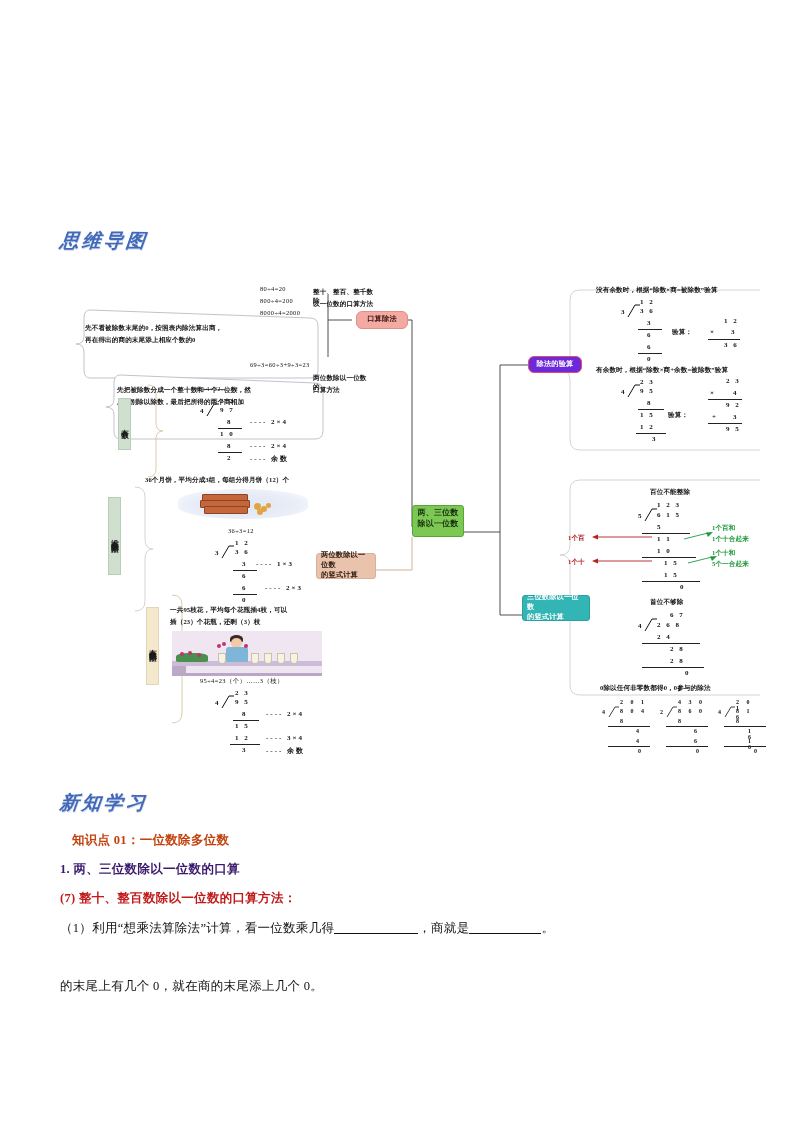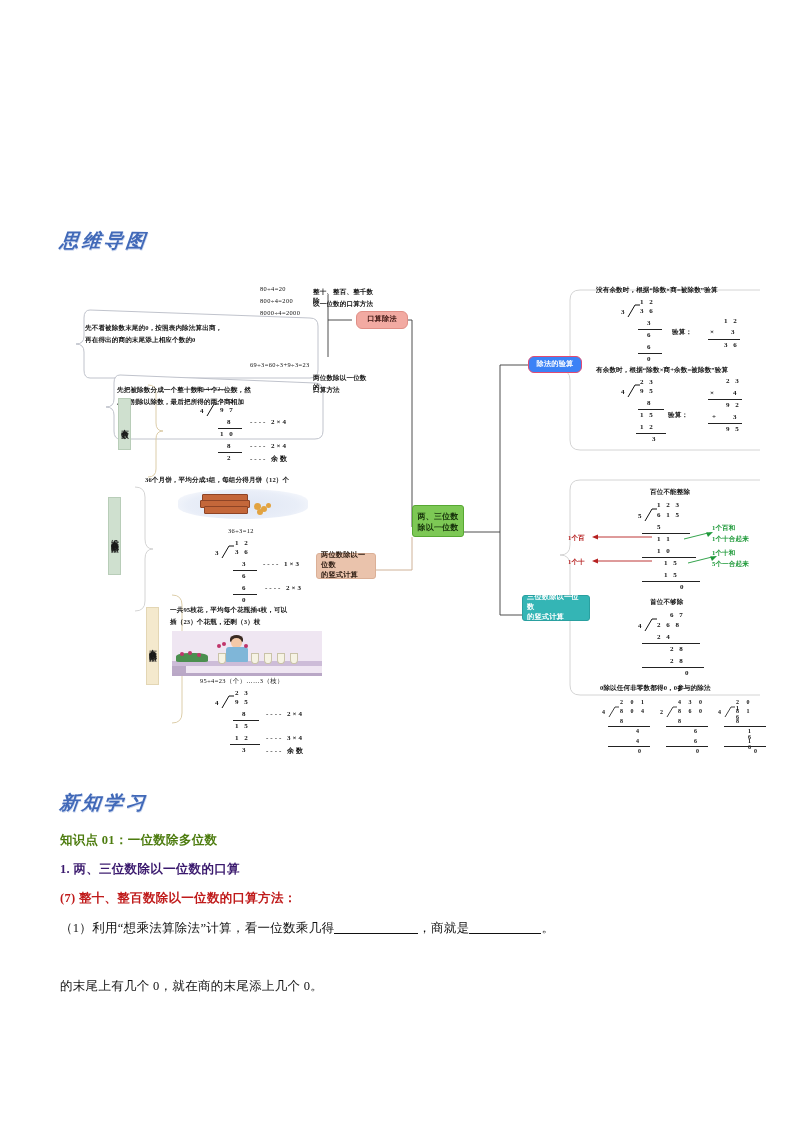--- a/index.html
+++ b/index.html
@@ -65,29 +65,29 @@
     font-size:7.2px;
     line-height:1.35;
     letter-spacing:0.2px;
     font-weight:bold;
     color:#1a1a1a;
     display:flex;align-items:center;
     padding:2px 4px;
   }
   .node.center{
     background:#7dc855;border:1px solid #57a832;border-radius:3px;
-    color:#15300a;text-align:center;justify-content:flex-end;
+    color:#15300a;text-align:center;justify-content:flex-start;
     font-size:8px;
   }
   .node.pink{
     background:#f2aaa2;border:1px solid #e08f86;border-radius:6px;
     justify-content:center;text-align:left;color:#3a1410;
   }
   .node.rose{
-    background:#3b82f6;border:1px solid #e24a72;border-radius:6px;
+    background:#6d28d9;border:1px solid #e24a72;border-radius:6px;
     justify-content:center;text-align:center;color:#fff;
   }
   .node.peach{
     background:#eac3ac;border:1px solid #dbb097;border-radius:3px;
     color:#2a1a10;
   }
   .node.teal{
     background:#34b5b5;border:1px solid #2aa0a0;border-radius:3px;
     color:#ffffff;
   }
@@ -145,21 +145,21 @@
   .kid-hair{position:absolute;background:#3a2a22;border-radius:50% 50% 30% 30%;}
   .kid-body{position:absolute;background:#7fb6d8;border-radius:3px 3px 1px 1px;}
 
   
   .txt{
     position:absolute;
     font-size:12.5px;
     color:#101010;
     letter-spacing:0.3px;
   }
-  .kp{left:60px;top:832px;font-weight:bold;color:#4d7c0f;font-family:Liberation Serif, serif;}
+  .kp{left:72px;top:832px;font-weight:bold;color:#c2410c;font-family:Liberation Serif, serif;}
   .l1{left:60px;top:861px;font-weight:bold;color:#3b1a6e;}
   .l2{left:60px;top:890px;font-weight:bold;color:#c01b1b;}
   .p1{left:60px;top:920px;}
   .p2{left:60px;top:949px;}
   .p3{left:60px;top:978px;}
   .blank{
     display:inline-block;
     border-bottom:1px solid #111;
     height:0.95em;
     vertical-align:-2px;
@@ -294,21 +294,21 @@
 
     <div class="mono" style="left:168px;top:262px;">36÷3=12</div>
     <div class="divbox" style="left:175px;top:274px;">1 2</div>
     <div class="divbox" style="left:155px;top:284px;">3</div>
     <svg style="position:absolute;left:161px;top:280px;width:14px;height:14px;">
         <path d="M1,13 L8,1 L13,1" fill="none" stroke="#111" stroke-width="1"></path>
       </svg>
     <div class="divbox" style="left:175px;top:283px;">3 6</div>
     <div class="divbox" style="left:182px;top:295px;">3</div>
     <div class="rule" style="left:173px;top:305px;width:24px;"></div>
-    <div class="divbox red" style="left:203px;top:295px;"><span>---- </span><span>1×3</span></div>
+    <div class="divbox red" style="left:196px;top:295px;"><span>---- </span><span>1×3</span></div>
     <div class="divbox" style="left:182px;top:307px;">6</div>
     <div class="divbox" style="left:182px;top:319px;">6</div>
     <div class="rule" style="left:173px;top:329px;width:24px;"></div>
     <div class="divbox red" style="left:205px;top:319px;"><span>---- </span><span>2×3</span></div>
     <div class="divbox" style="left:182px;top:331px;">0</div>
 
     <div class="node vlabel cream" style="left:86px;top:342px;width:13px;height:78px;">有余数的除法</div>
 
     <div class="plain" style="left:110px;top:340px;width:185px;">一共95枝花，平均每个花瓶插4枝，可以</div>
     <div class="plain" style="left:110px;top:352px;width:185px;">插（23）个花瓶，还剩（3）枝</div>

